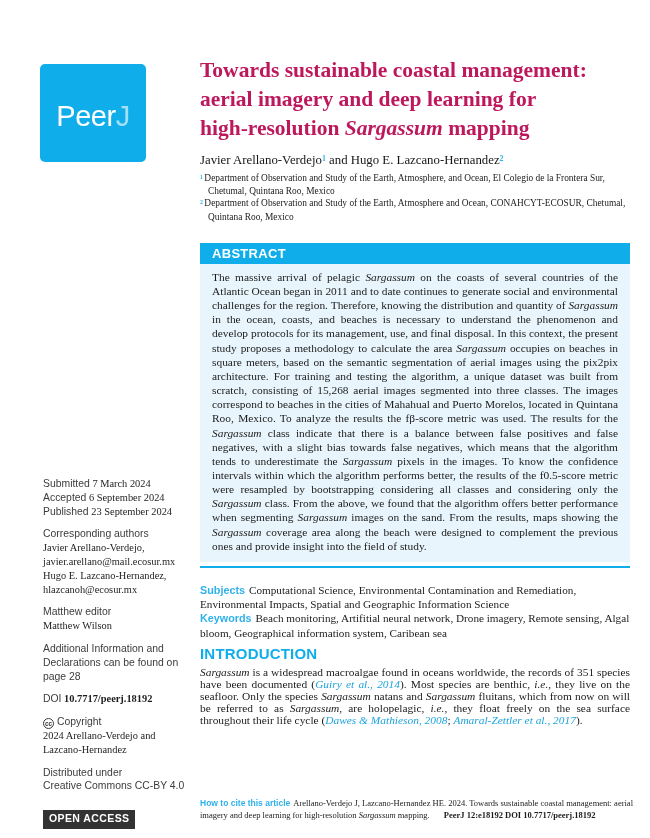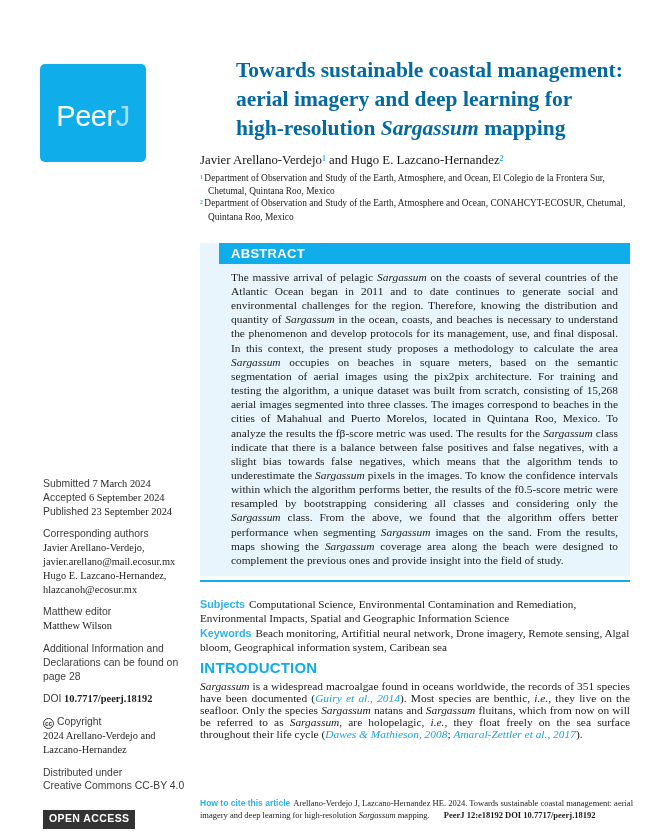--- a/index.html
+++ b/index.html
@@ -13,30 +13,30 @@
   .logo { position:absolute; left:40px; top:64px; width:106px; height:98px;
           background:var(--brand-cyan); border-radius:5px;
           display:flex; align-items:center; justify-content:center; cursor:pointer; }
   .logo-text { font-family:"Liberation Sans", sans-serif; font-weight:500;
                font-size:29px; color:#ffffff; letter-spacing:-0.5px; padding-top:6px; }
   .logo-j { color:rgba(255,255,255,0.62); font-weight:400; }
 
   
   .main { position:absolute; left:200px; top:56px; width:430px; }
 
-  .title { font-size:21.5px; font-weight:bold; line-height:29px; color:#0369a1;margin-left:36px; }
+  .title { font-size:21.5px; font-weight:bold; line-height:29px; color:#be185d; }
   .title .tline { display:block; }
 
   .authors { margin-top:10px; font-size:12.8px; color:#161616; }
 
   .affils { margin-top:4px; }
   .affil { font-size:9.4px; line-height:12.2px; color:#222;
            padding-left:8px; text-indent:-8px; }
 
-  .abstract-box { margin-top:20px; background:var(--abstract-bg);padding-left:19px; }
+  .abstract-box { margin-top:20px; background:var(--abstract-bg); }
   .abstract-bar { height:21px; background:var(--brand-cyan);
                   font-family:"Liberation Sans", sans-serif; font-weight:bold;
                   font-size:13px; line-height:21px; color:#ffffff;
                   padding-left:12px; letter-spacing:0.3px; }
   .abstract-body { padding:6px 12px 9px 12px; font-size:11.4px; line-height:14.15px;
                    text-align:justify; color:#1b1b1b; }
 
   .cyan-rule { margin-top:4px; height:2px; background:var(--brand-cyan); }
 
   .meta-line { margin-top:15px; font-size:11.2px; line-height:14.2px; color:#1b1b1b; }

